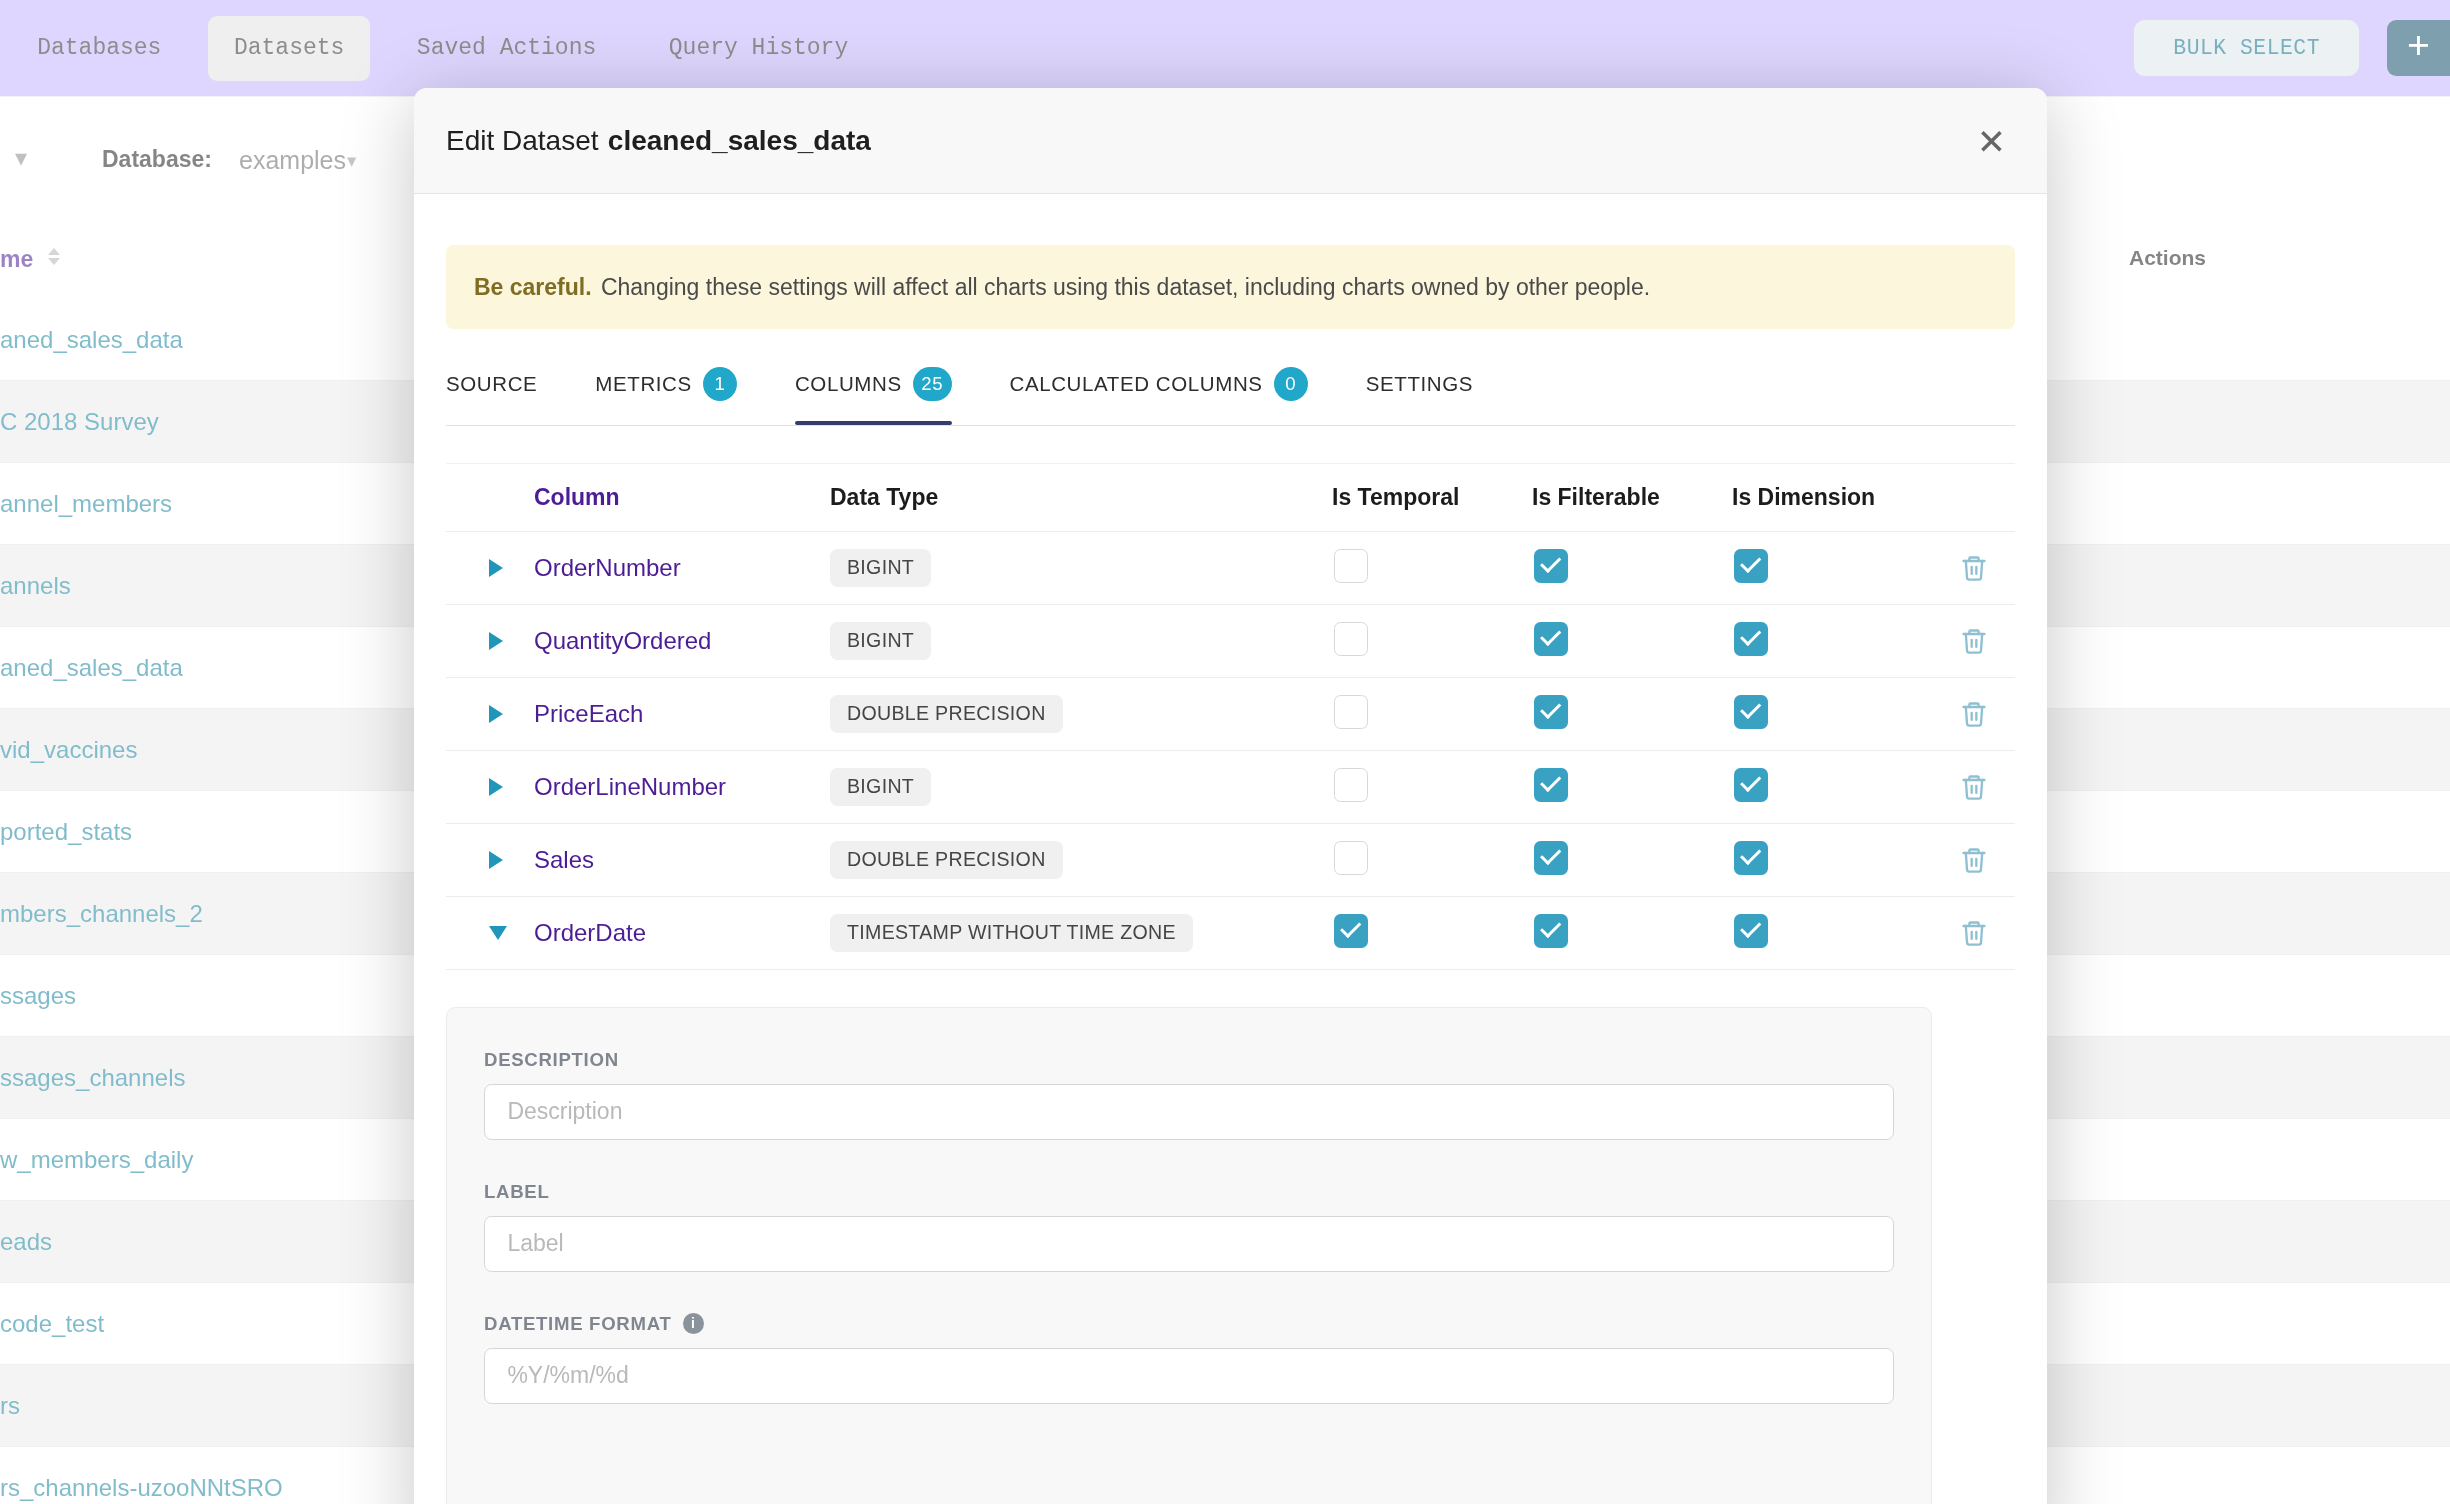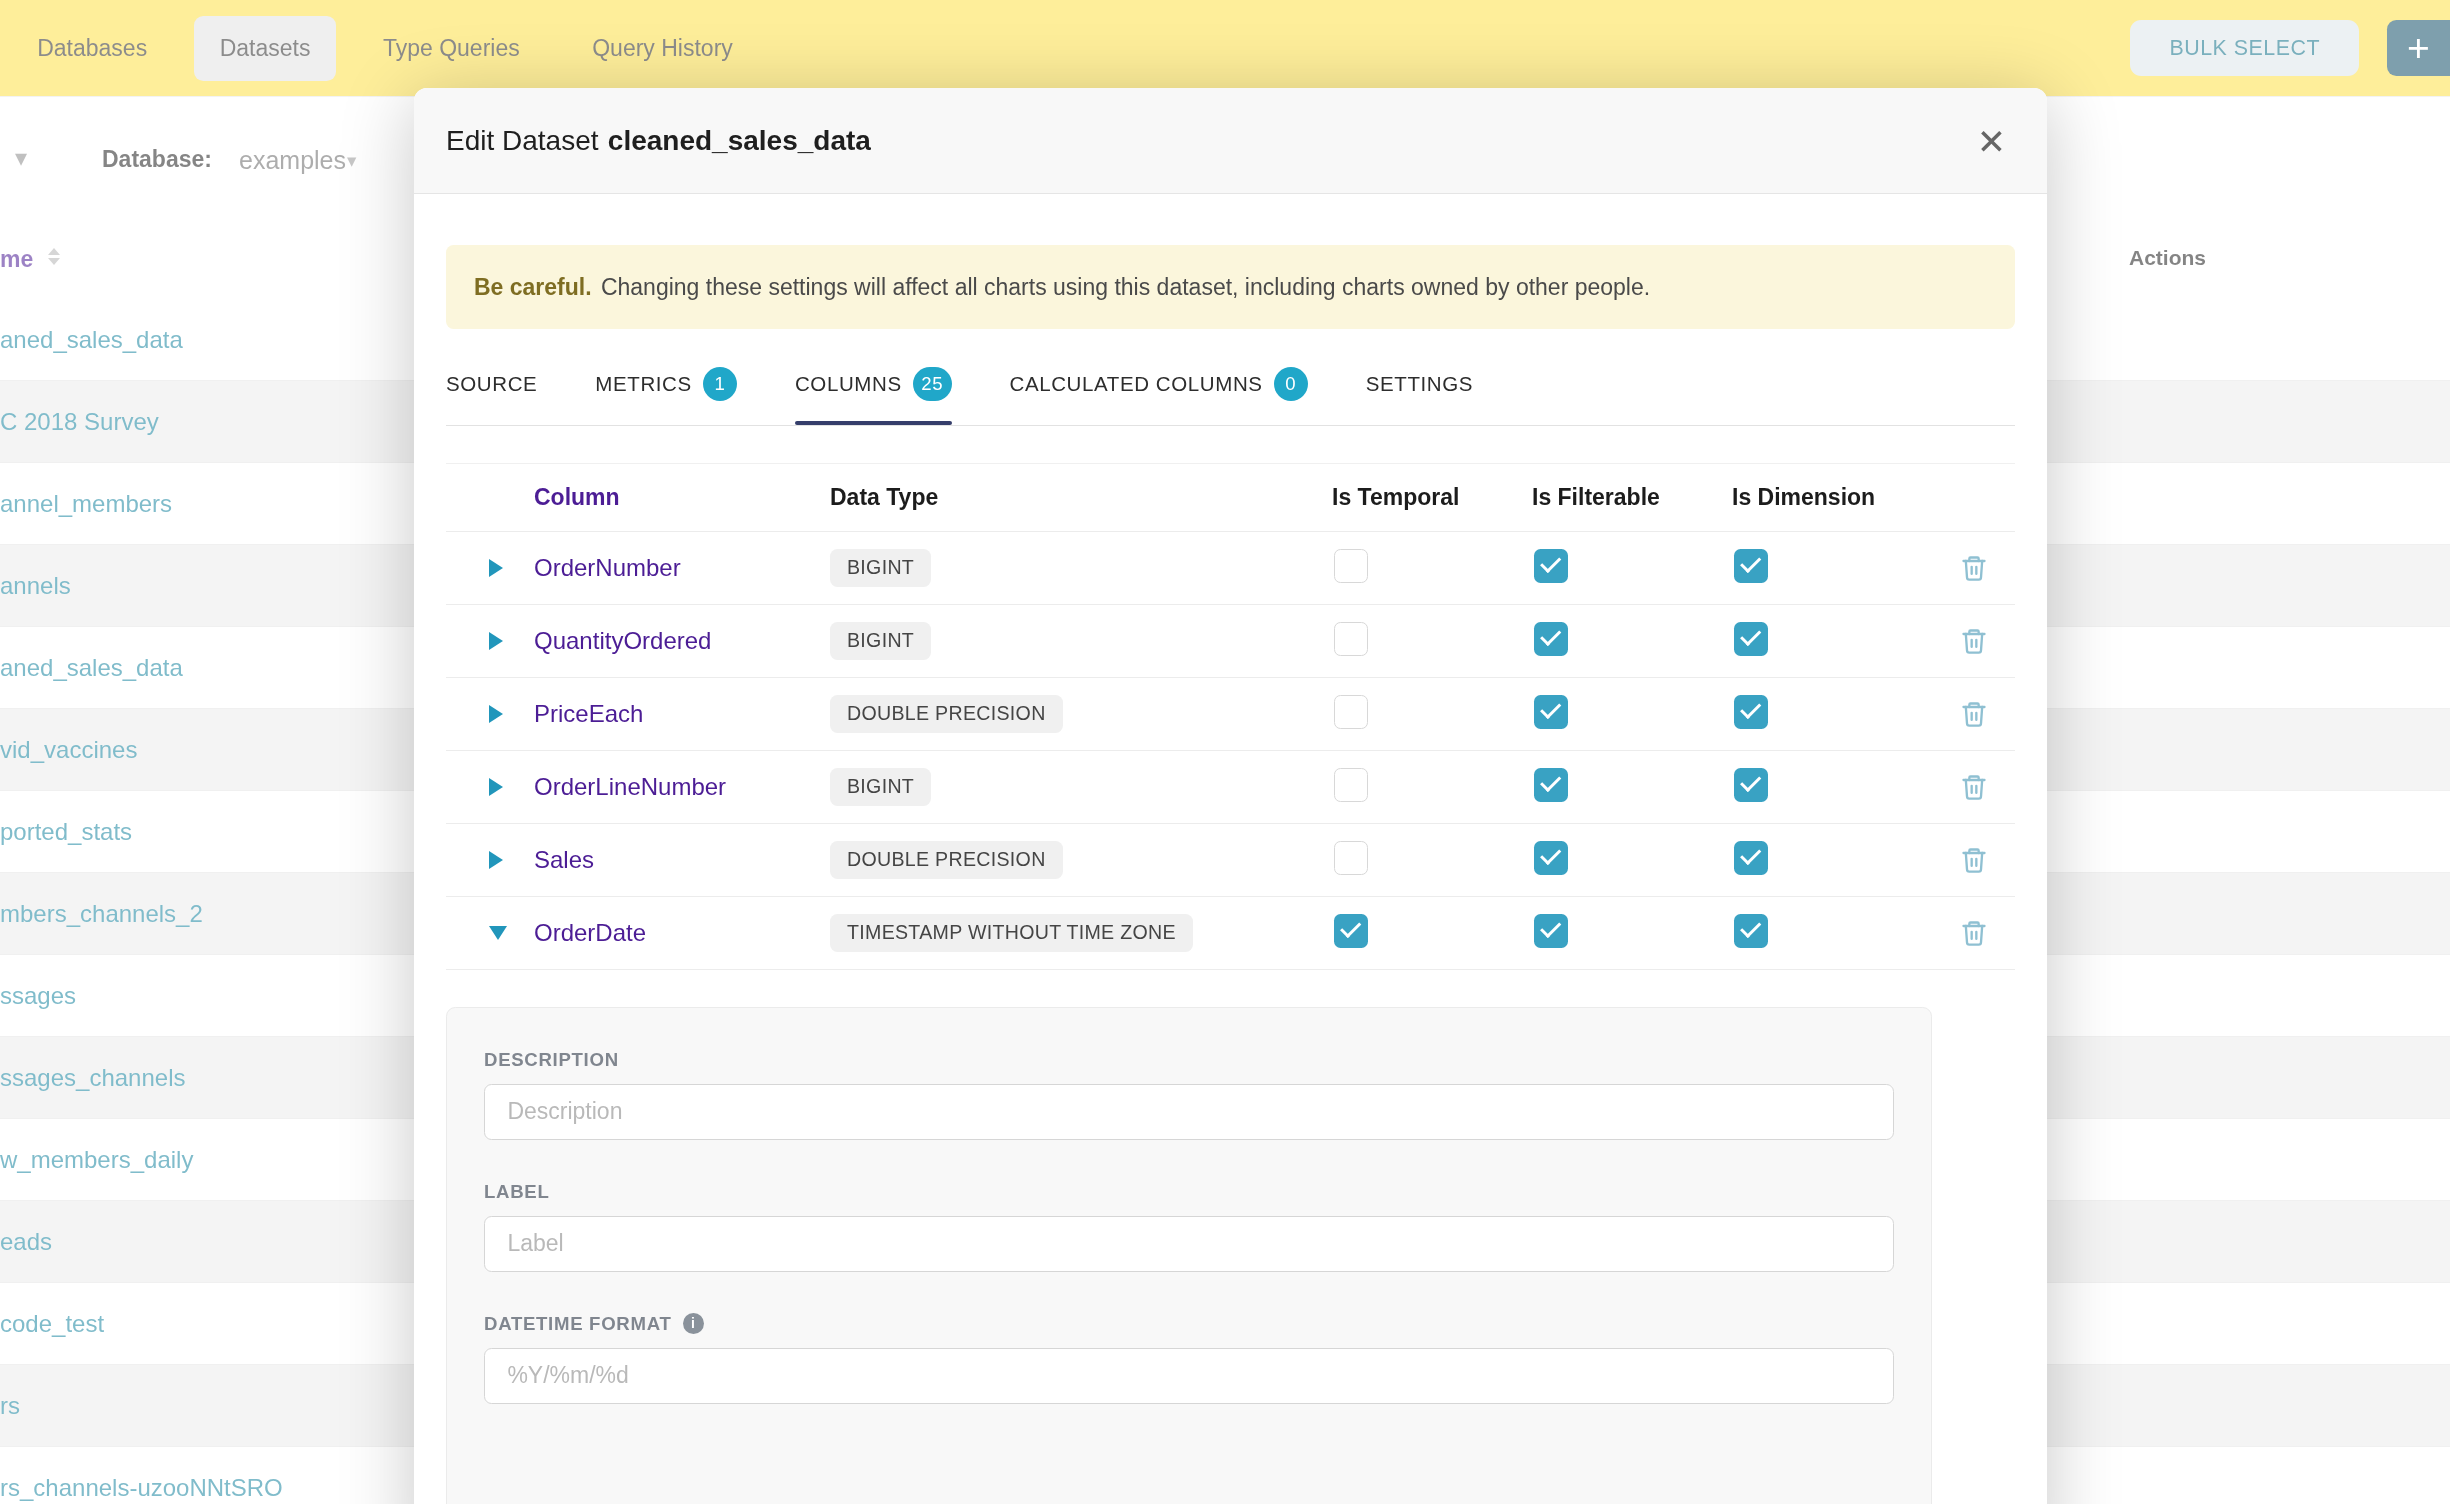--- a/index.html
+++ b/index.html
@@ -1,21 +1,21 @@
 <!DOCTYPE html>
 <html style="font-size:15px"><head>
 <meta charset="utf-8">
 <style>
   * { margin:0; padding:0; box-sizing:border-box; }
   html,body { width:2450px; height:1505px; overflow:hidden; }
   body { font-family:"Liberation Sans", sans-serif; background:#fff; position:relative; color:#1f1f1f; }
 
   
-  .topnav { position:absolute; top:0; left:0; right:0; height:97px; background:#fde047;
-            border-bottom:0.9px solid #e9e9e9; display:flex; align-items:center; z-index:1; }
+  .topnav { position:absolute; top:0; left:0; right:0; height:97px; background:#c4b5fd;
+            border-bottom:0.9px solid #e9e9e9; display:flex; align-items:center; z-index:1;font-family:Liberation Mono, monospace; }
   .nav-item { font-size:23px; color:#2f2f2f; padding:0 26px; height:65px; display:flex;
               align-items:center; border-radius:9.3px; margin-right:20.5px; cursor:pointer; white-space:nowrap; }
   .nav-item:first-child { margin-left:11.2px; }
   .nav-item.active { background:#e2e2e2; }
   .nav-right { margin-left:auto; display:flex; align-items:center; }
   .bulk-btn { height:56px; padding:0 39px; background:#dce6e9; color:#0e6f88; font-size:21.4px;
               font-weight:500; letter-spacing:0.5px; border-radius:11.2px; border:none;
               font-family:inherit; white-space:nowrap; }
   .add-btn { width:63px; height:56px; margin-left:28px; background:#14506a; color:#fff;
              font-size:39px; font-weight:400; border:none; border-radius:9.3px 0 0 9.3px;
@@ -111,21 +111,21 @@
   .text-input { width:100%; height:56px; border:0.9px solid #d6d6d6; border-radius:7.5px; background:#fff;
                 padding:0 22.4px; font-size:23px; color:#333; font-family:inherit; outline:none; }
   .text-input::placeholder { color:#b9b9b9; }
 </style>
 </head>
 <body>
 
 <div class="topnav">
   <div class="nav-item">Databases</div>
   <div class="nav-item active">Datasets</div>
-  <div class="nav-item">Type Queries</div>
+  <div class="nav-item">Saved Actions</div>
   <div class="nav-item">Query History</div>
   <div class="nav-right">
     <button class="bulk-btn">BULK SELECT</button>
     <button class="add-btn">
       <span>+</span>
     </button>
   </div>
 </div>
 
 <div class="bg-page">

